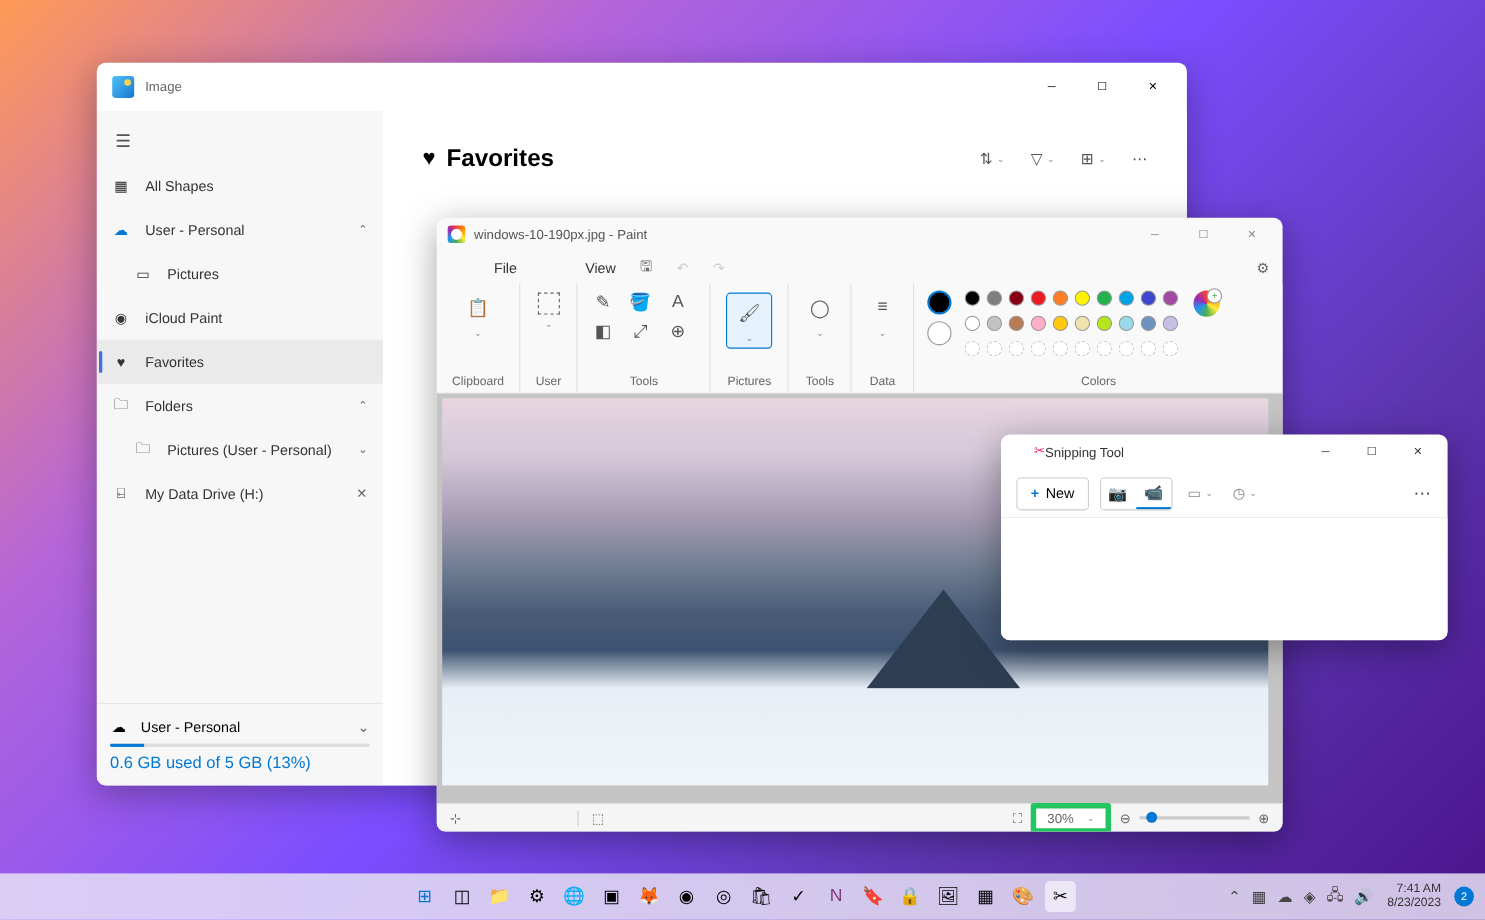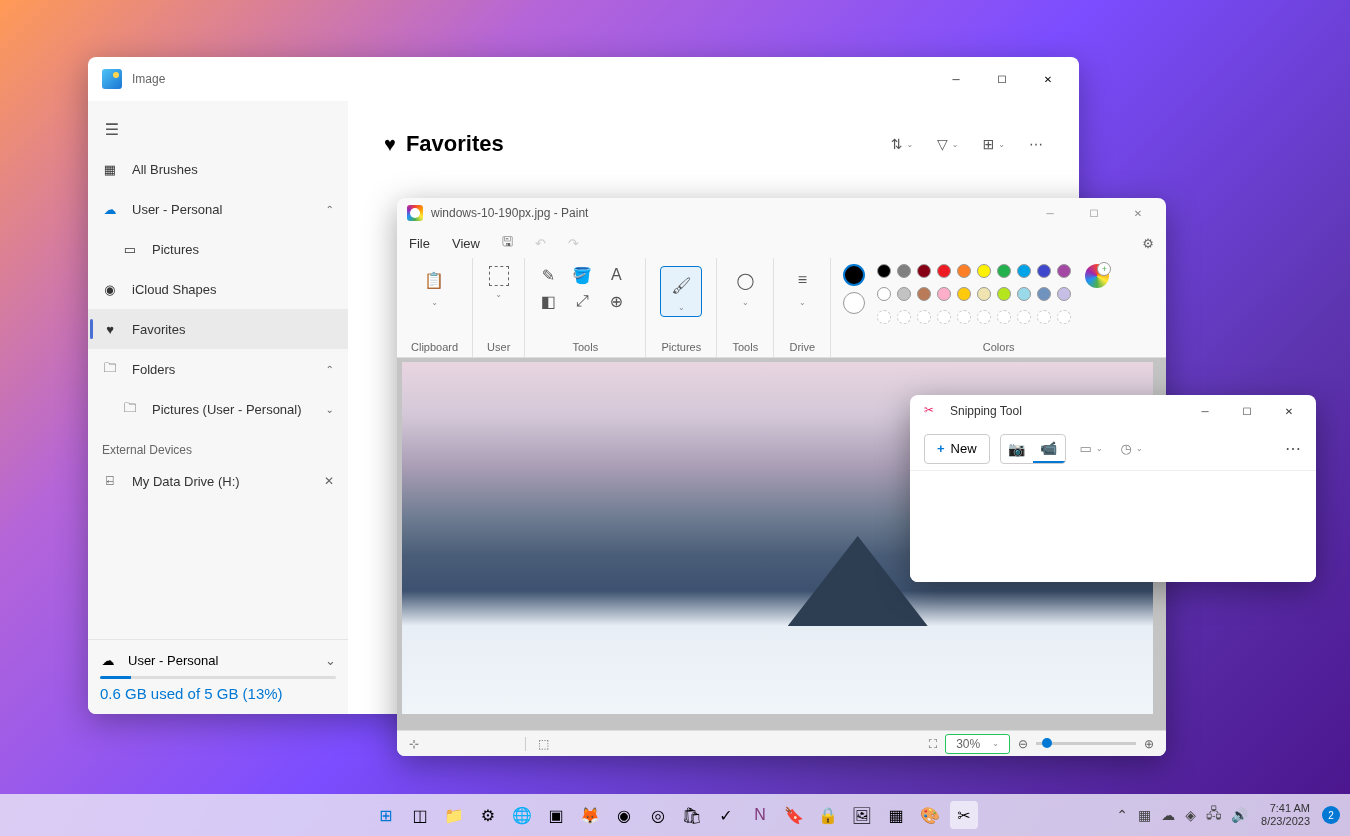--- a/index.html
+++ b/index.html
@@ -38,21 +38,21 @@
 
 
 .paint-window { position: absolute; left: 397px; top: 198px; width: 769px; height: 558px; background: #f9f9f9; border-radius: 8px; box-shadow: 0 8px 32px rgba(0,0,0,0.35); display: flex; flex-direction: column; overflow: hidden; }
 .paint-titlebar { height: 30px; display: flex; align-items: center; padding: 0 6px; justify-content: space-between; }
 .paint-icon { width: 16px; height: 16px; margin: 0 8px 0 4px; border-radius: 3px; background: conic-gradient(#f44336, #ff9800, #ffeb3b, #4caf50, #2196f3, #9c27b0, #f44336); position: relative; }
 .paint-icon::after { content: ""; position: absolute; inset: 3px; background: #fff; border-radius: 50%; }
 .paint-title-text { font-size: 12px; color: #555; }
 .paint-titlebar-right { margin-left: auto; display: flex; }
 .paint-win-btn { width: 44px; height: 28px; display: flex; align-items: center; justify-content: center; color: #888; font-size: 10px; }
 .paint-menu { height: 30px; display: flex; align-items: center; padding: 0 12px; gap: 22px; font-size: 13px; color: #333; }
-.paint-menu-item { cursor: pointer; }
+.paint-menu-item { cursor: pointer; margin-left: 40px; }
 .paint-menu .icon-btn { color: #666; cursor: pointer; }
 .paint-menu .disabled { color: #ccc; }
 .paint-menu .spacer { flex: 1; }
 .paint-ribbon { height: 100px; display: flex; border-bottom: 1px solid #ddd; background: #f9f9f9; }
 .ribbon-section { border-right: 1px solid #e0e0e0; display: flex; flex-direction: column; align-items: center; justify-content: space-between; padding: 8px 14px 4px; }
 .ribbon-label { font-size: 11px; color: #666; }
 .ribbon-icons-grid { display: grid; grid-template-columns: repeat(3, 24px); gap: 8px 10px; }
 .ribbon-tool-icon { width: 18px; height: 18px; display: flex; align-items: center; justify-content: center; color: #555; cursor: pointer; }
 .single-icon-wrap { display: flex; flex-direction: column; align-items: center; gap: 4px; }
 .single-icon { width: 28px; height: 28px; display: flex; align-items: center; justify-content: center; color: #555; }
@@ -65,26 +65,26 @@
 .color-swatch.empty { background: #fff; border: 1px dashed #ccc; }
 .color-wheel { width: 24px; height: 24px; border-radius: 50%; background: conic-gradient(#f44336, #ff9800, #ffeb3b, #4caf50, #2196f3, #9c27b0, #f44336); margin-left: 14px; position: relative; cursor: pointer; }
 .color-wheel::after { content:"+"; position:absolute; right:-2px; top:-2px; width:12px; height:12px; font-size:9px; background:#fff; border:1px solid #999; border-radius:50%; display:flex; align-items:center; justify-content:center; color:#4caf50; }
 .colors-swatches-wrap { display: flex; align-items: flex-start; }
 .swatches-grid { display: flex; flex-direction: column; gap: 5px; }
 .paint-canvas { flex: 1; background: #c4c4c4; position: relative; overflow: hidden; }
 .canvas-image { position: absolute; left: 5px; top: 4px; width: 751px; height: 352px; background: linear-gradient(to bottom, #e8d5e0 0%, #d4c8d8 15%, #a89db5 30%, #6b7a8f 45%, #4a5d78 55%, #3d5270 65%, #e8eef5 75%, #f0f5fa 100%); }
 .mountain { position: absolute; bottom: 25%; right: 30%; width: 140px; height: 90px; background: #2d3e52; clip-path: polygon(50% 0%, 0% 100%, 100% 100%); }
 .paint-statusbar { height: 26px; background: #f5f5f5; border-top: 1px solid #ddd; display: flex; align-items: center; padding: 0 12px; gap: 16px; font-size: 12px; color: #666; }
 .zoom-controls { margin-left: auto; display: flex; align-items: center; gap: 8px; }
-.zoom-value-box { border: 1px solid #22c55e; padding: 2px 10px; border-radius: 3px; display: flex; align-items: center; gap: 12px; background: #fff; }
+.zoom-value-box { border: 5px solid #22c55e; padding: 2px 10px; border-radius: 3px; display: flex; align-items: center; gap: 12px; background: #fff; }
 .zoom-slider { width: 100px; height: 3px; background: #ccc; position: relative; }
 .zoom-slider-thumb { position: absolute; left: 6px; top: -4px; width: 10px; height: 10px; background: #0078d4; border-radius: 50%; }
 
 
-.snip-window { position: absolute; left: 910px; top: 395px; width: 406px; height: 187px; background: #fff; border-radius: 8px; box-shadow: 0 8px 32px rgba(0,0,0,0.35); display: flex; flex-direction: column; overflow: hidden; }
+.snip-window { position: absolute; left: 910px; top: 395px; width: 406px; height: 187px; background: #fff; border-radius: 8px; box-shadow: 0 8px 32px rgba(0,0,0,0.35); display: flex; flex-direction: column; overflow: hidden; text-align: right; }
 .snip-titlebar { height: 32px; display: flex; align-items: center; padding: 0 6px; }
 .snip-icon { width: 16px; height: 16px; margin: 0 10px 0 8px; position: relative; }
 .snip-icon::before { content:"✂"; font-size: 12px; color: #e91e63; position: absolute; }
 .snip-title-text { font-size: 12px; color: #333; }
 .snip-titlebar-right { margin-left: auto; display: flex; }
 .snip-win-btn { width: 42px; height: 28px; display: flex; align-items: center; justify-content: center; font-size: 10px; color: #333; }
 .snip-toolbar { height: 44px; display: flex; align-items: center; padding: 0 14px; gap: 10px; border-bottom: 1px solid #eee; }
 .snip-new-btn { height: 30px; padding: 0 12px; border: 1px solid #ccc; border-radius: 4px; display: flex; align-items: center; gap: 6px; font-size: 13px; cursor: pointer; background: #fff; }
 .snip-plus { color: #0078d4; font-weight: bold; }
 .snip-mode-group { display: flex; border: 1px solid #ccc; border-radius: 4px; overflow: hidden; height: 30px; }
@@ -120,50 +120,49 @@
       <div class="win-btn">─</div>
       <div class="win-btn">☐</div>
       <div class="win-btn close">✕</div>
     </div>
   </div>
   <div class="photos-body">
     <div class="photos-sidebar">
       <div class="hamburger">☰</div>
       <div class="sidebar-item">
         <span class="i">▦</span>
-        <span>All Brushes</span>
+        <span>All Shapes</span>
       </div>
       <div class="sidebar-item">
         <span class="i" style="color:#0078d4">☁</span>
         <span>User - Personal</span>
         <span class="chev">⌃</span>
       </div>
       <div class="sidebar-item indented">
         <span class="i">▭</span>
         <span>Pictures</span>
       </div>
       <div class="sidebar-item">
         <span class="i">◉</span>
-        <span>iCloud Shapes</span>
+        <span>iCloud Paint</span>
       </div>
       <div class="sidebar-item active">
         <span class="i">♥</span>
         <span>Favorites</span>
       </div>
       <div class="sidebar-item">
         <span class="i">🗀</span>
         <span>Folders</span>
         <span class="chev">⌃</span>
       </div>
       <div class="sidebar-item indented">
         <span class="i">🗀</span>
         <span>Pictures (User - Personal)</span>
         <span class="chev">⌄</span>
       </div>
-      <div class="sidebar-section">External Devices</div>
       <div class="sidebar-item">
         <span class="i">⍇</span>
         <span>My Data Drive (H:)</span>
         <span class="close-x">✕</span>
       </div>
       <div class="sidebar-bottom">
         <div class="storage-item">
           <span class="i">☁</span>
           <span>User - Personal</span>
           <span class="chev">⌄</span>
@@ -257,21 +256,21 @@
           <div class="single-icon">◯</div>
           <span class="mini-chev">⌄</span>
         </div>
       <span class="ribbon-label">Tools</span>
     </div>
     <div class="ribbon-section">
       <div class="single-icon-wrap">
           <div class="single-icon">≡</div>
           <span class="mini-chev">⌄</span>
         </div>
-      <span class="ribbon-label">Drive</span>
+      <span class="ribbon-label">Data</span>
     </div>
     <div class="colors-section">
       <div class="colors-swatches-wrap">
         <div class="main-colors">
           <div class="color-swatch selected-main" style="background:#000"></div>
           <div class="color-swatch" style="background:#fff;width:22px;height:22px"></div>
         </div>
         <div class="swatches-grid" id="swatches-grid">
             <div class="colors-row">
               <div class="color-swatch" style="background: rgb(0, 0, 0);"></div>

